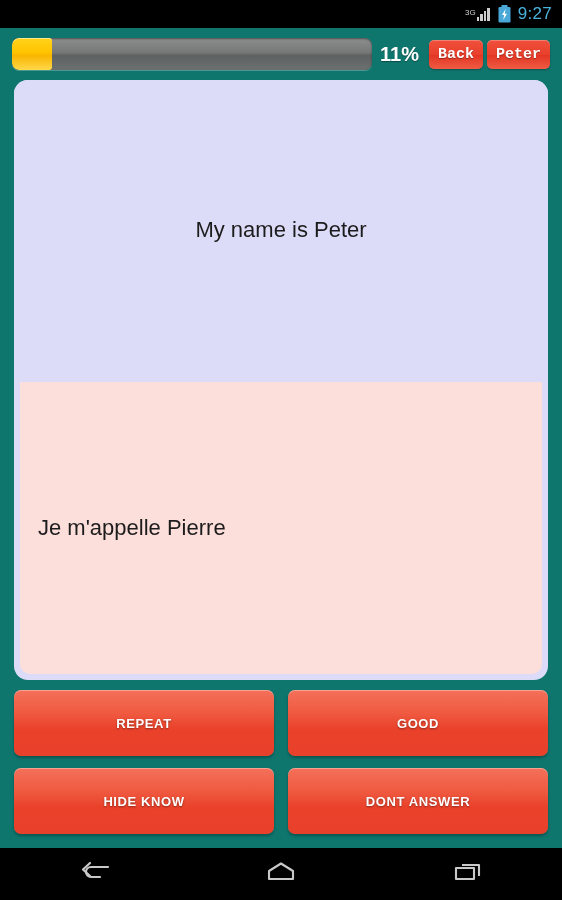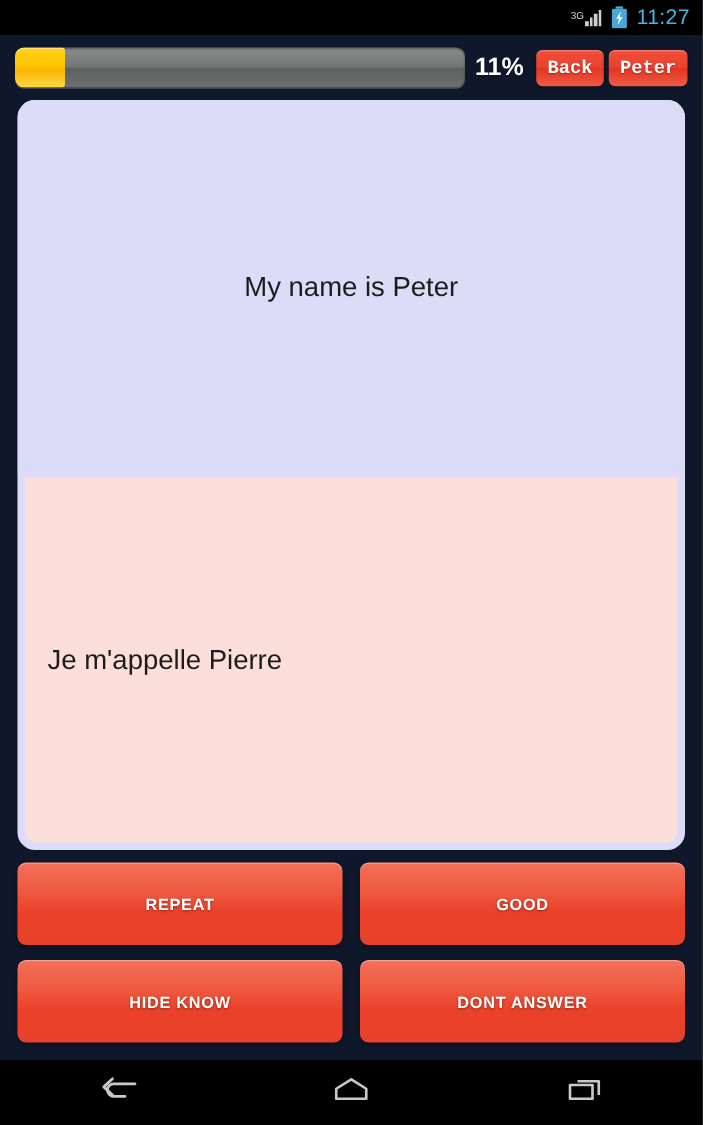--- a/index.html
+++ b/index.html
@@ -198,40 +198,40 @@
     height: 52px;
     display: flex;
     align-items: center;
     justify-content: center;
     cursor: pointer;
   }
 </style>
 </head>
 <body>
 
-<div id="screen" style="background: #0f172a;">
+<div id="screen" style="background: #0f766e;">
 
   <div id="status-bar">
     <span class="status-icon">
       <span class="sig-label">3G</span>
       <span class="sig-bars">
         <i></i>
           <i></i>
           <i></i>
           <i></i>
       </span>
     </span>
     <span class="status-icon">
       <svg width="13" height="18" viewBox="0 0 13 18" aria-hidden="true">
         <rect x="3.5" y="0" width="6" height="2" fill="#4aa8d8"></rect>
         <rect x="0.5" y="2" width="12" height="15.5" rx="1.2" fill="#4aa8d8"></rect>
         <polygon points="7.6,4 4,10 6.2,10 5.2,15 9,8.8 6.7,8.8" fill="#ffffff"></polygon>
       </svg>
     </span>
-    <span id="status-clock" style="color: rgb(73, 179, 221);">11:27</span>
+    <span id="status-clock" style="color: rgb(73, 179, 221);">9:27</span>
   </div>
 
   <div id="toolbar">
     <div id="progress-track">
       <div id="progress-fill" style="width: 11%;"></div>
     </div>
     <span id="progress-percent">11%</span>
     <button class="tool-btn">Back</button>
     <button class="tool-btn">Peter</button>
   </div>

